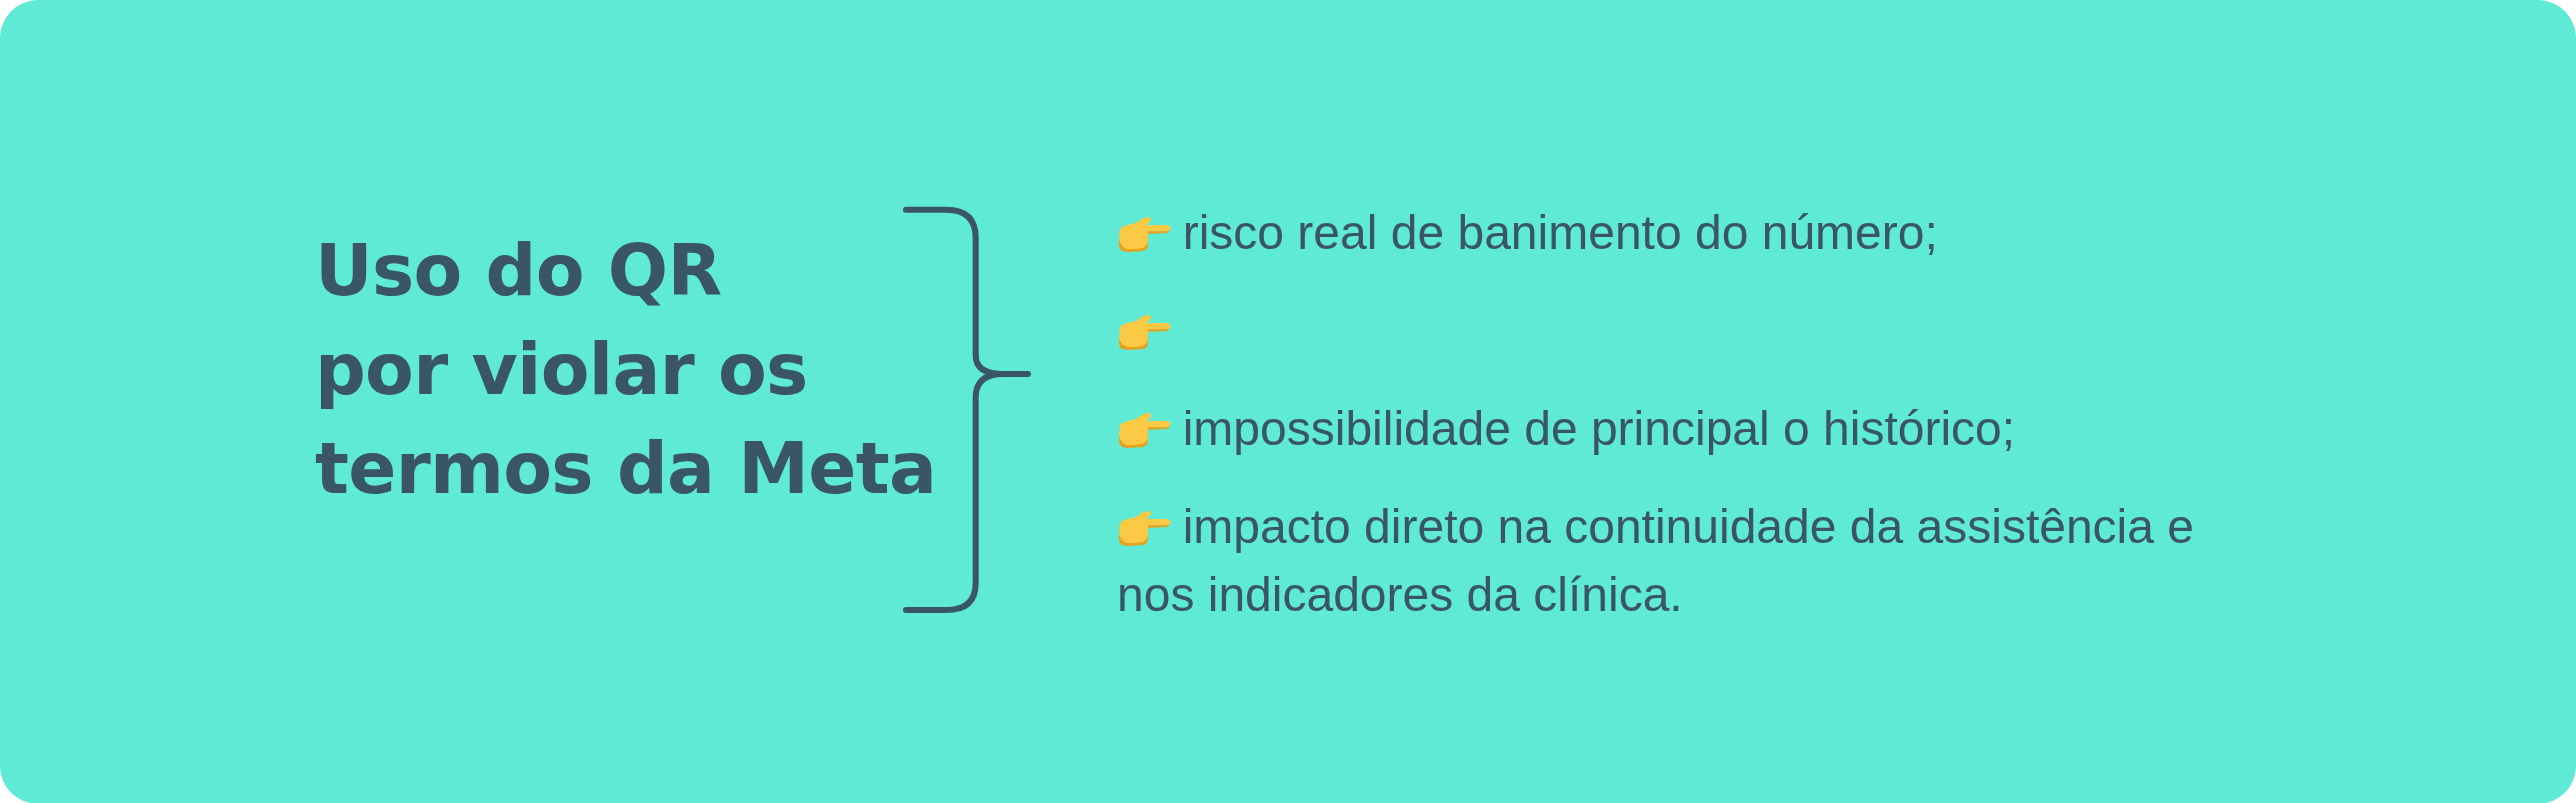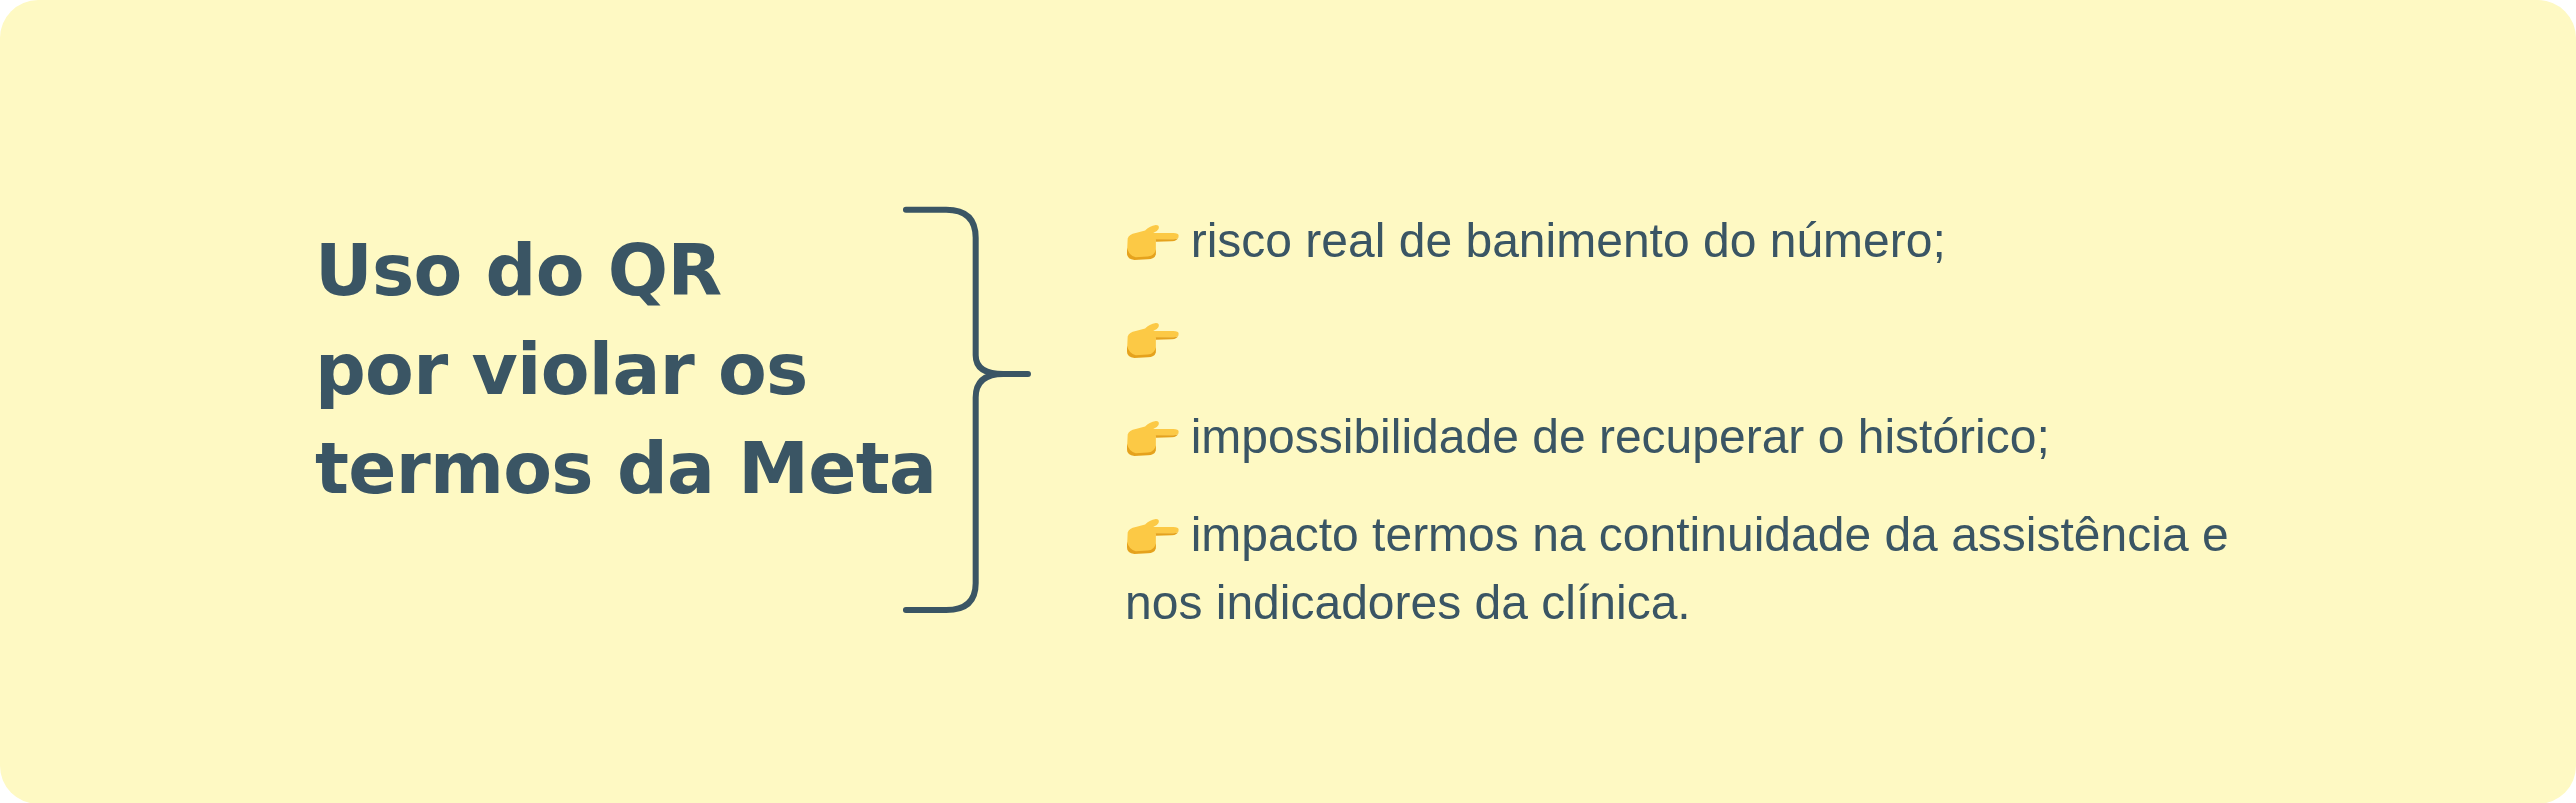--- a/index.html
+++ b/index.html
@@ -12,21 +12,21 @@
       height: 804px;
       position: relative;
       overflow: hidden;
     }
     .card {
       position: absolute;
       left: 0;
       top: 0;
       width: 2576px;
       height: 804px;
-      background: #fef9c3;
+      background: #5eead4;
       border-radius: 38px;
     }
     .heading {
       position: absolute;
       left: 315px;
       top: 221px;
       width: 590px;
       margin: 0;
       font-family: "DejaVu Sans", "Liberation Sans", sans-serif;
       font-weight: bold;
@@ -44,21 +44,21 @@
       left: 899px;
       top: 201px;
       width: 148px;
       height: 419px;
     }
     .items {
       position: absolute;
       left: 1117px;
       top: 199px;
       width: 1140px;
-      margin: 8px;
+      margin: 0;
       padding: 0;
       list-style: none;
       font-family: "Liberation Sans", "DejaVu Sans", sans-serif;
       font-size: 48px;
       color: #3a5564;
     }
     .items li {
       line-height: 68px;
       margin: 0 0 30px 0;
       padding: 0;
@@ -100,25 +100,25 @@
         <path d="M4 20 Q6 14 16 12 L30 8 Q36 2 46 0 Q52 0 50 6 Q48 10 42 12 L72 12 Q80 12 80 16 Q80 21 72 21 L46 22 L46 40 Q44 48 34 48 L14 50 Q4 50 3 42 Z" fill="#fcc945"></path>
         <path d="M3 34 Q6 46 16 48 L34 47 Q44 46 46 36 L46 44 Q44 51 34 51 L14 52 Q3 51 3 42 Z" fill="#e5a21d"></path>
         <path d="M46 21 L72 21 Q80 21 80 17 Q78 24 70 24 L46 25 Z" fill="#e5a21d"></path>
       </svg>
     </li>
     <li>
       <svg class="pointer" viewBox="0 0 82 52">
         <path d="M4 20 Q6 14 16 12 L30 8 Q36 2 46 0 Q52 0 50 6 Q48 10 42 12 L72 12 Q80 12 80 16 Q80 21 72 21 L46 22 L46 40 Q44 48 34 48 L14 50 Q4 50 3 42 Z" fill="#fcc945"></path>
         <path d="M3 34 Q6 46 16 48 L34 47 Q44 46 46 36 L46 44 Q44 51 34 51 L14 52 Q3 51 3 42 Z" fill="#e5a21d"></path>
         <path d="M46 21 L72 21 Q80 21 80 17 Q78 24 70 24 L46 25 Z" fill="#e5a21d"></path>
-      </svg><span>impossibilidade de recuperar o histórico;</span>
+      </svg><span>impossibilidade de principal o histórico;</span>
     </li>
     <li>
       <svg class="pointer" viewBox="0 0 82 52">
         <path d="M4 20 Q6 14 16 12 L30 8 Q36 2 46 0 Q52 0 50 6 Q48 10 42 12 L72 12 Q80 12 80 16 Q80 21 72 21 L46 22 L46 40 Q44 48 34 48 L14 50 Q4 50 3 42 Z" fill="#fcc945"></path>
         <path d="M3 34 Q6 46 16 48 L34 47 Q44 46 46 36 L46 44 Q44 51 34 51 L14 52 Q3 51 3 42 Z" fill="#e5a21d"></path>
         <path d="M46 21 L72 21 Q80 21 80 17 Q78 24 70 24 L46 25 Z" fill="#e5a21d"></path>
-      </svg><span>impacto termos na continuidade da assistência e nos indicadores da clínica.</span>
+      </svg><span>impacto direto na continuidade da assistência e nos indicadores da clínica.</span>
     </li>
   </ul>
 
 </div>
 
 
 </body></html>

